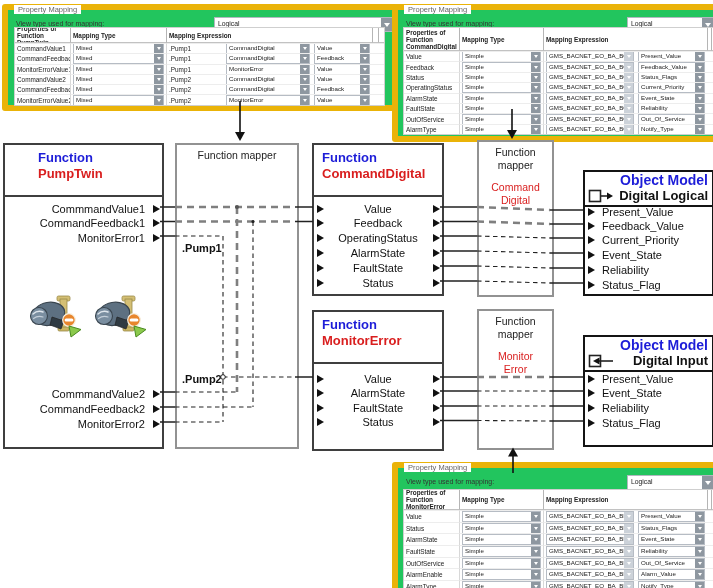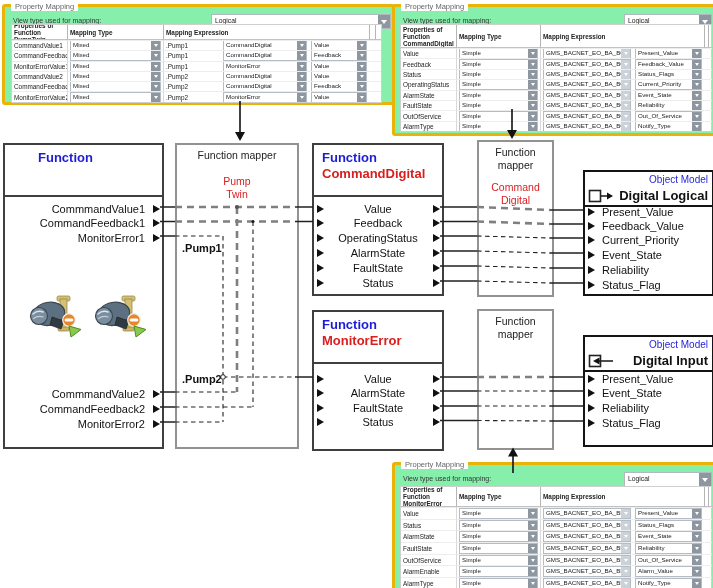--- a/index.html
+++ b/index.html
@@ -1,19 +1,19 @@
 <!DOCTYPE html>
 <html><head>
 <meta charset="utf-8">
 <style>
   html,body{margin:0;padding:0;background:#fff;}
   #stage{position:relative;width:713px;height:588px;background:#fff;overflow:hidden;
          font-family:"Liberation Sans",sans-serif;color:#222;}
   
-  .panel{position:absolute;border:3px solid #eab308;border-radius:3px;background:#86efac;}
+  .panel{position:absolute;border:6px solid #eab308;border-radius:3px;background:#22c55e;}
   .panel-title{position:absolute;top:-5px;left:6px;background:#fff;padding:0 4px;
                font-size:7.5px;color:#666;white-space:nowrap;}
   .view-label{position:absolute;left:8px;top:10px;font-size:7px;color:#333;white-space:nowrap;}
   .dd{position:absolute;height:13px;display:flex;border:1px solid #b2b8c0;background:#fff;}
   .dd .dv{flex:1;font-size:6.8px;line-height:11px;padding:0 3px;overflow:hidden;white-space:nowrap;}
   .dd .db,.cb{width:12px;background:#8e97a0;display:flex;align-items:center;justify-content:center;}
   .dd .db i,.cb i{width:0;height:0;border-left:3px solid transparent;border-right:3px solid transparent;
                   border-top:4px solid #fff;}
   .ptable{position:absolute;display:grid;border:1px solid #cfcfcf;background:#fff;}
   .th,.tc{display:flex;align-items:center;overflow:hidden;padding:0 2px;min-width:0;}
@@ -33,21 +33,21 @@
   .fbox-title{border-bottom:2px solid #3f3f3f;padding-top:5px;font-size:13px;font-weight:bold;line-height:16px;}
   .t-blue{color:#1d1dd8;}
   .t-red{color:#d91e1e;}
   .mapper{position:absolute;border:2px solid #929292;background:transparent;}
   .m-title{margin-top:4px;text-align:center;font-size:10.5px;color:#222;line-height:13px;}
   .m-name{margin-top:13px;text-align:center;font-size:10.5px;color:#d91e1e;line-height:13px;}
   .m-inst{position:absolute;left:3px;height:13px;font-size:11px;font-weight:bold;color:#111;
           background:#fff;padding:0 2px;line-height:13px;}
   .ombox{position:absolute;border:2px solid #141414;background:#fff;}
   .om-head{height:33px;border-bottom:2px solid #141414;}
-  .om-title{text-align:right;padding:1px 4px 0;color:#1d1dd8;font-weight:normal;font-size:10px;line-height:14px;}
+  .om-title{text-align:right;padding:1px 4px 0;color:#1d1dd8;font-weight:bold;font-size:14px;line-height:14px;}
   .om-namerow{display:flex;align-items:center;padding:0 4px 0 3px;height:17px;}
   .om-name{margin-left:auto;font-size:13px;font-weight:bold;color:#111;}
   
   .prow{position:absolute;left:0;right:0;height:13px;display:flex;align-items:flex-start;
         font-size:11px;font-weight:normal;color:#111;line-height:13px;}
   .prow.pt{justify-content:flex-end;padding-right:17px;}
   .prow.mid{justify-content:center;}
   .prow.om{justify-content:flex-start;padding-left:17px;}
   .tri{position:absolute;width:0;height:0;border-top:4.5px solid transparent;
        border-bottom:4.5px solid transparent;border-left:7px solid #111;top:2px;}
@@ -693,20 +693,21 @@
           </div>
         </div>
         <div class="tc"></div>
         <div class="tc"></div>
       </div>
   </div>
 
   <div class="fbox" style="left:3px;top:143px;width:157px;height:302px">
     <div class="fbox-title" style="height:45px;padding-left:33px">
       <div class="t-blue">Function</div>
+      <div class="t-red">PumpTwin</div>
     </div>
     <div id="pt-rows"></div>
   <div class="prow pt" style="top: 57.5px;">
         <span>CommmandValue1</span>
         <span class="tri r"></span>
       </div>
       <div class="prow pt" style="top: 72px;">
         <span>CommandFeedback1</span>
         <span class="tri r"></span>
       </div>
@@ -723,24 +724,20 @@
         <span class="tri r"></span>
       </div>
       <div class="prow pt" style="top: 272.5px; margin-left: 28px;">
         <span>MonitorError2</span>
         <span class="tri r"></span>
       </div>
     </div>
 
   <div class="mapper" style="left:175px;top:143px;width:120px;height:302px">
     <div class="m-title">Function mapper</div>
-    <div class="m-name">
-      <div>Pump</div>
-      <div>Twin</div>
-    </div>
     <div class="m-inst" style="top:97px">.Pump1</div>
     <div class="m-inst" style="top:228px">.Pump2</div>
   </div>
 
   <div class="fbox" style="left:312px;top:143px;width:128px;height:149px">
     <div class="fbox-title" style="height:45px;padding-left:8px">
       <div class="t-blue">Function</div>
       <div class="t-red">CommandDigital</div>
     </div>
     <div id="cd-rows"></div>
@@ -851,20 +848,24 @@
         <span>Status</span>
         <span class="tri l"></span>
         <span class="tri r"></span>
       </div>
     </div>
 
   <div class="mapper" style="left:477px;top:309px;width:73px;height:137px">
     <div class="m-title">
       <div>Function</div>
       <div>mapper</div>
+    </div>
+    <div class="m-name" style="margin-top:9px">
+      <div>Monitor</div>
+      <div>Error</div>
     </div>
   </div>
 
   <div class="ombox" style="left:583px;top:335px;width:127px;height:108px">
     <div class="om-head">
       <div class="om-title">Object Model</div>
       <div class="om-namerow">
         <svg class="om-icon" width="25" height="16" viewBox="0 0 25 16">
           <rect x="1.5" y="2.5" width="11" height="11" fill="none" stroke="#222" stroke-width="1.6"></rect>
           <line x1="11" y1="8" x2="25" y2="8" stroke="#222" stroke-width="1.6"></line>

